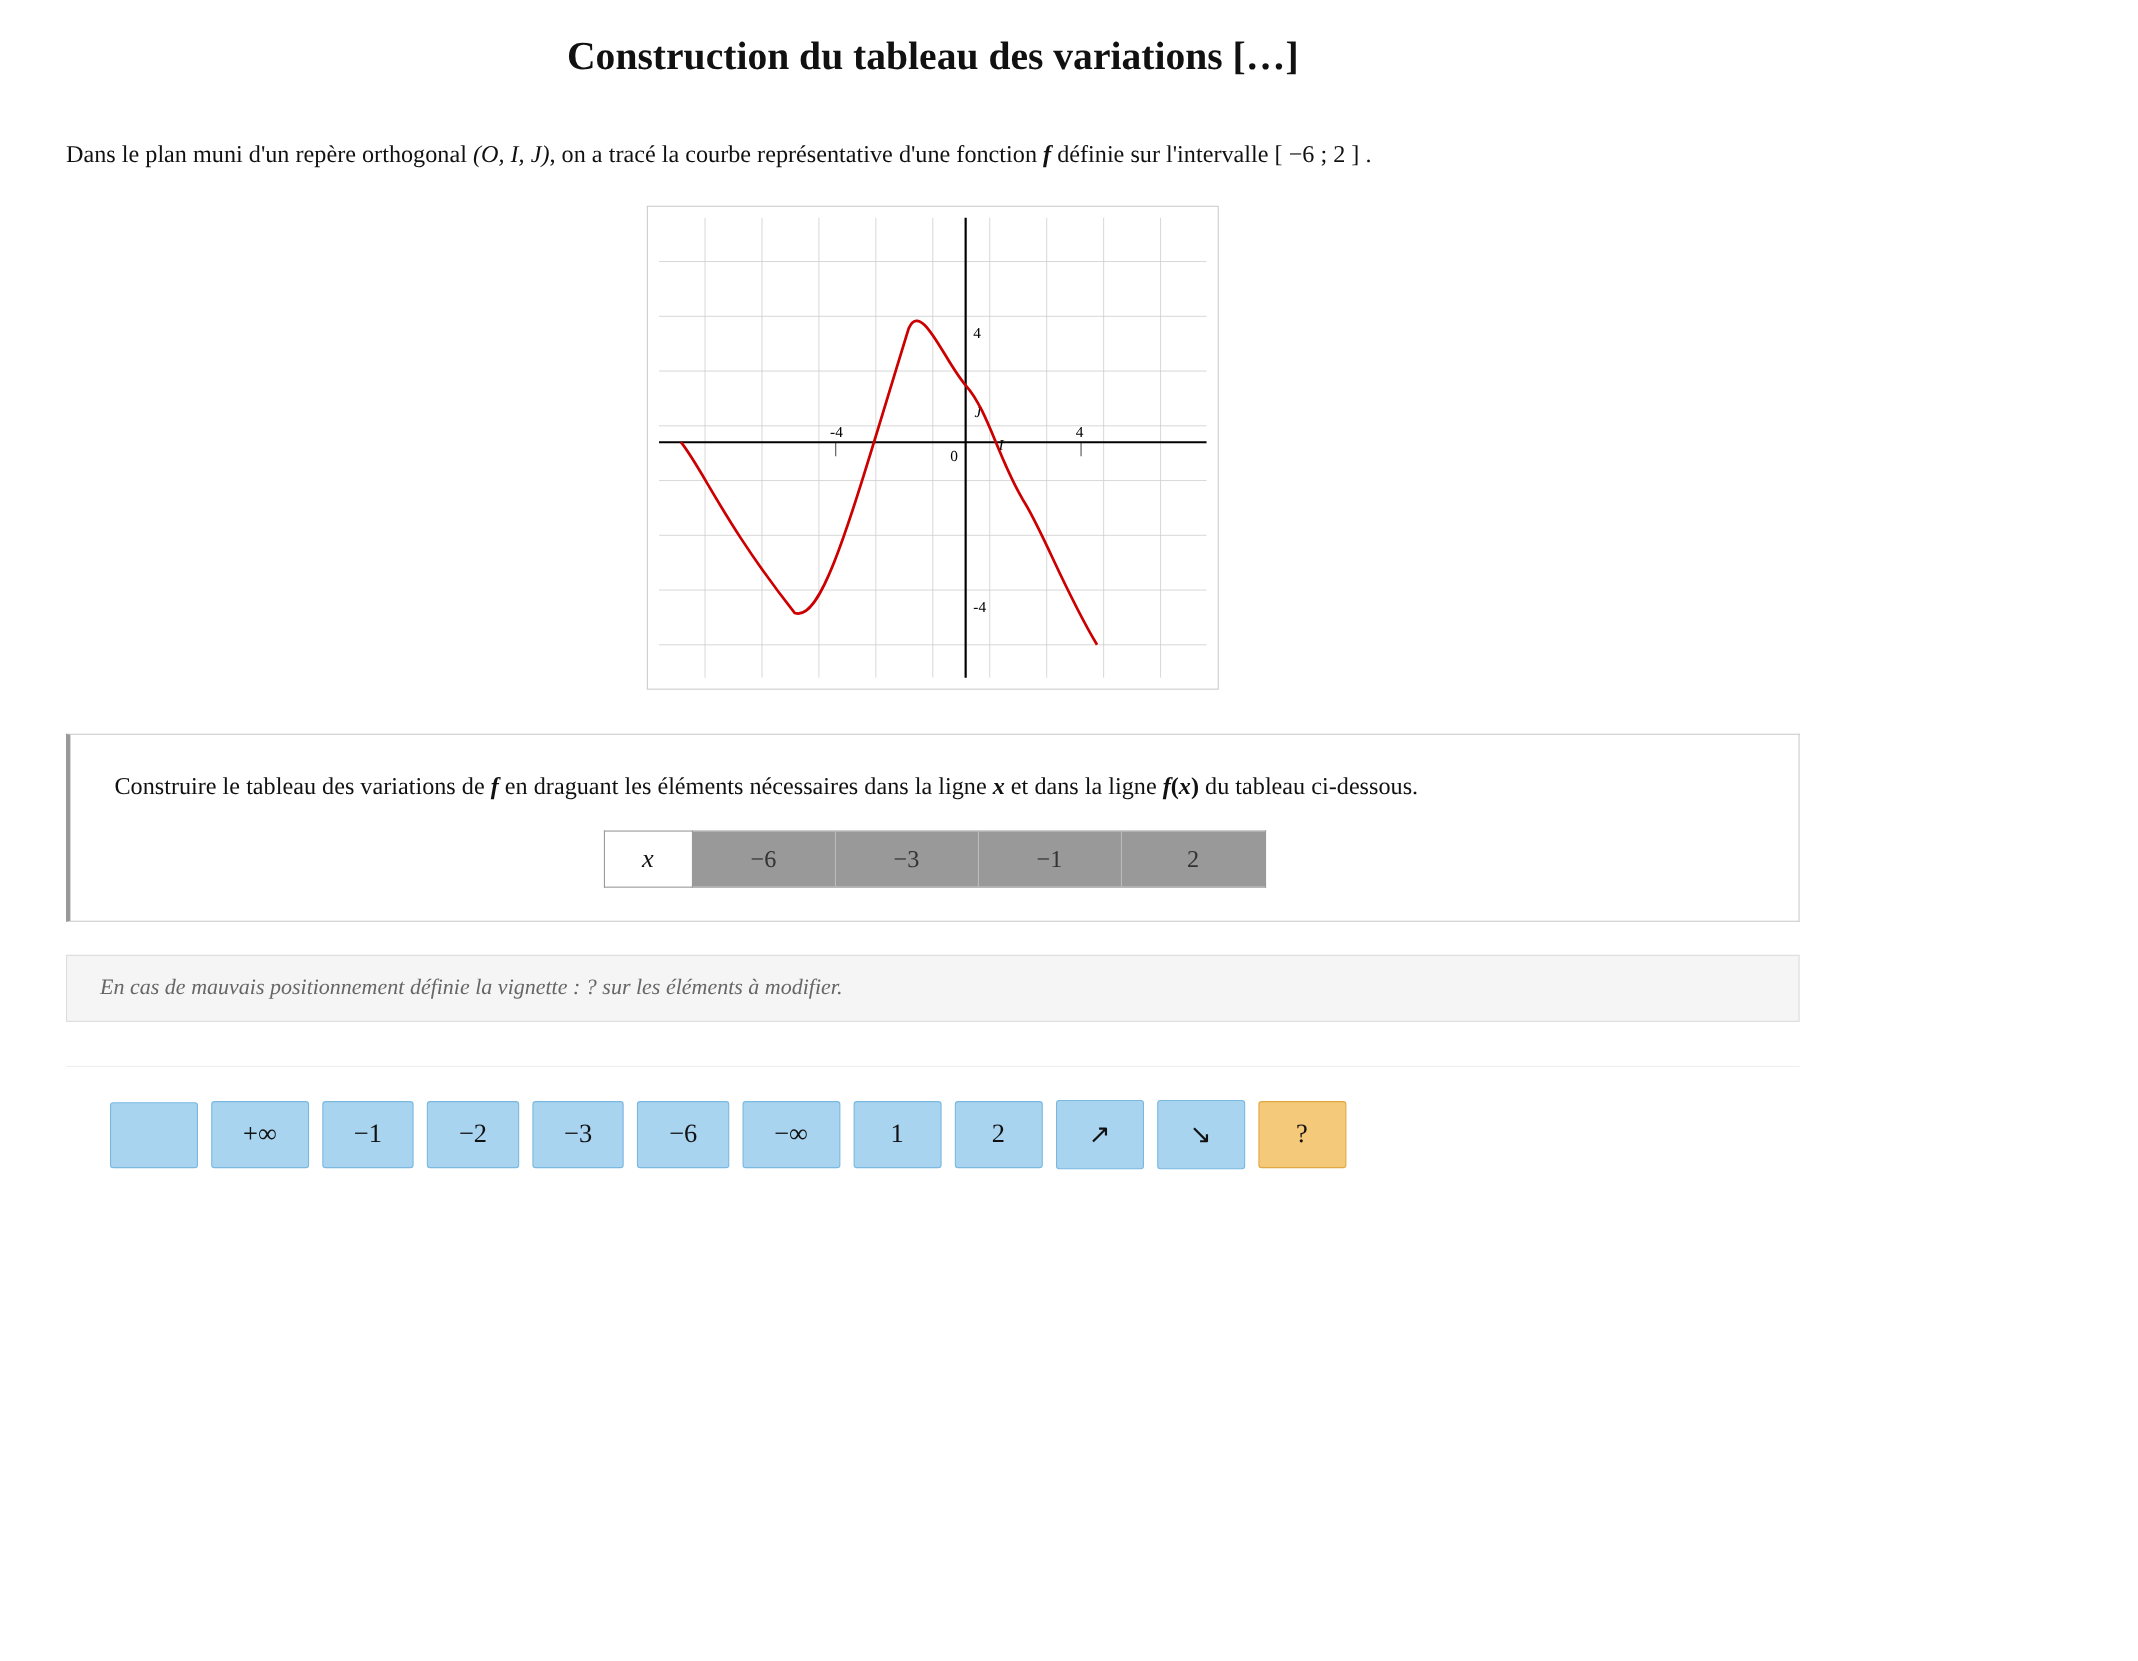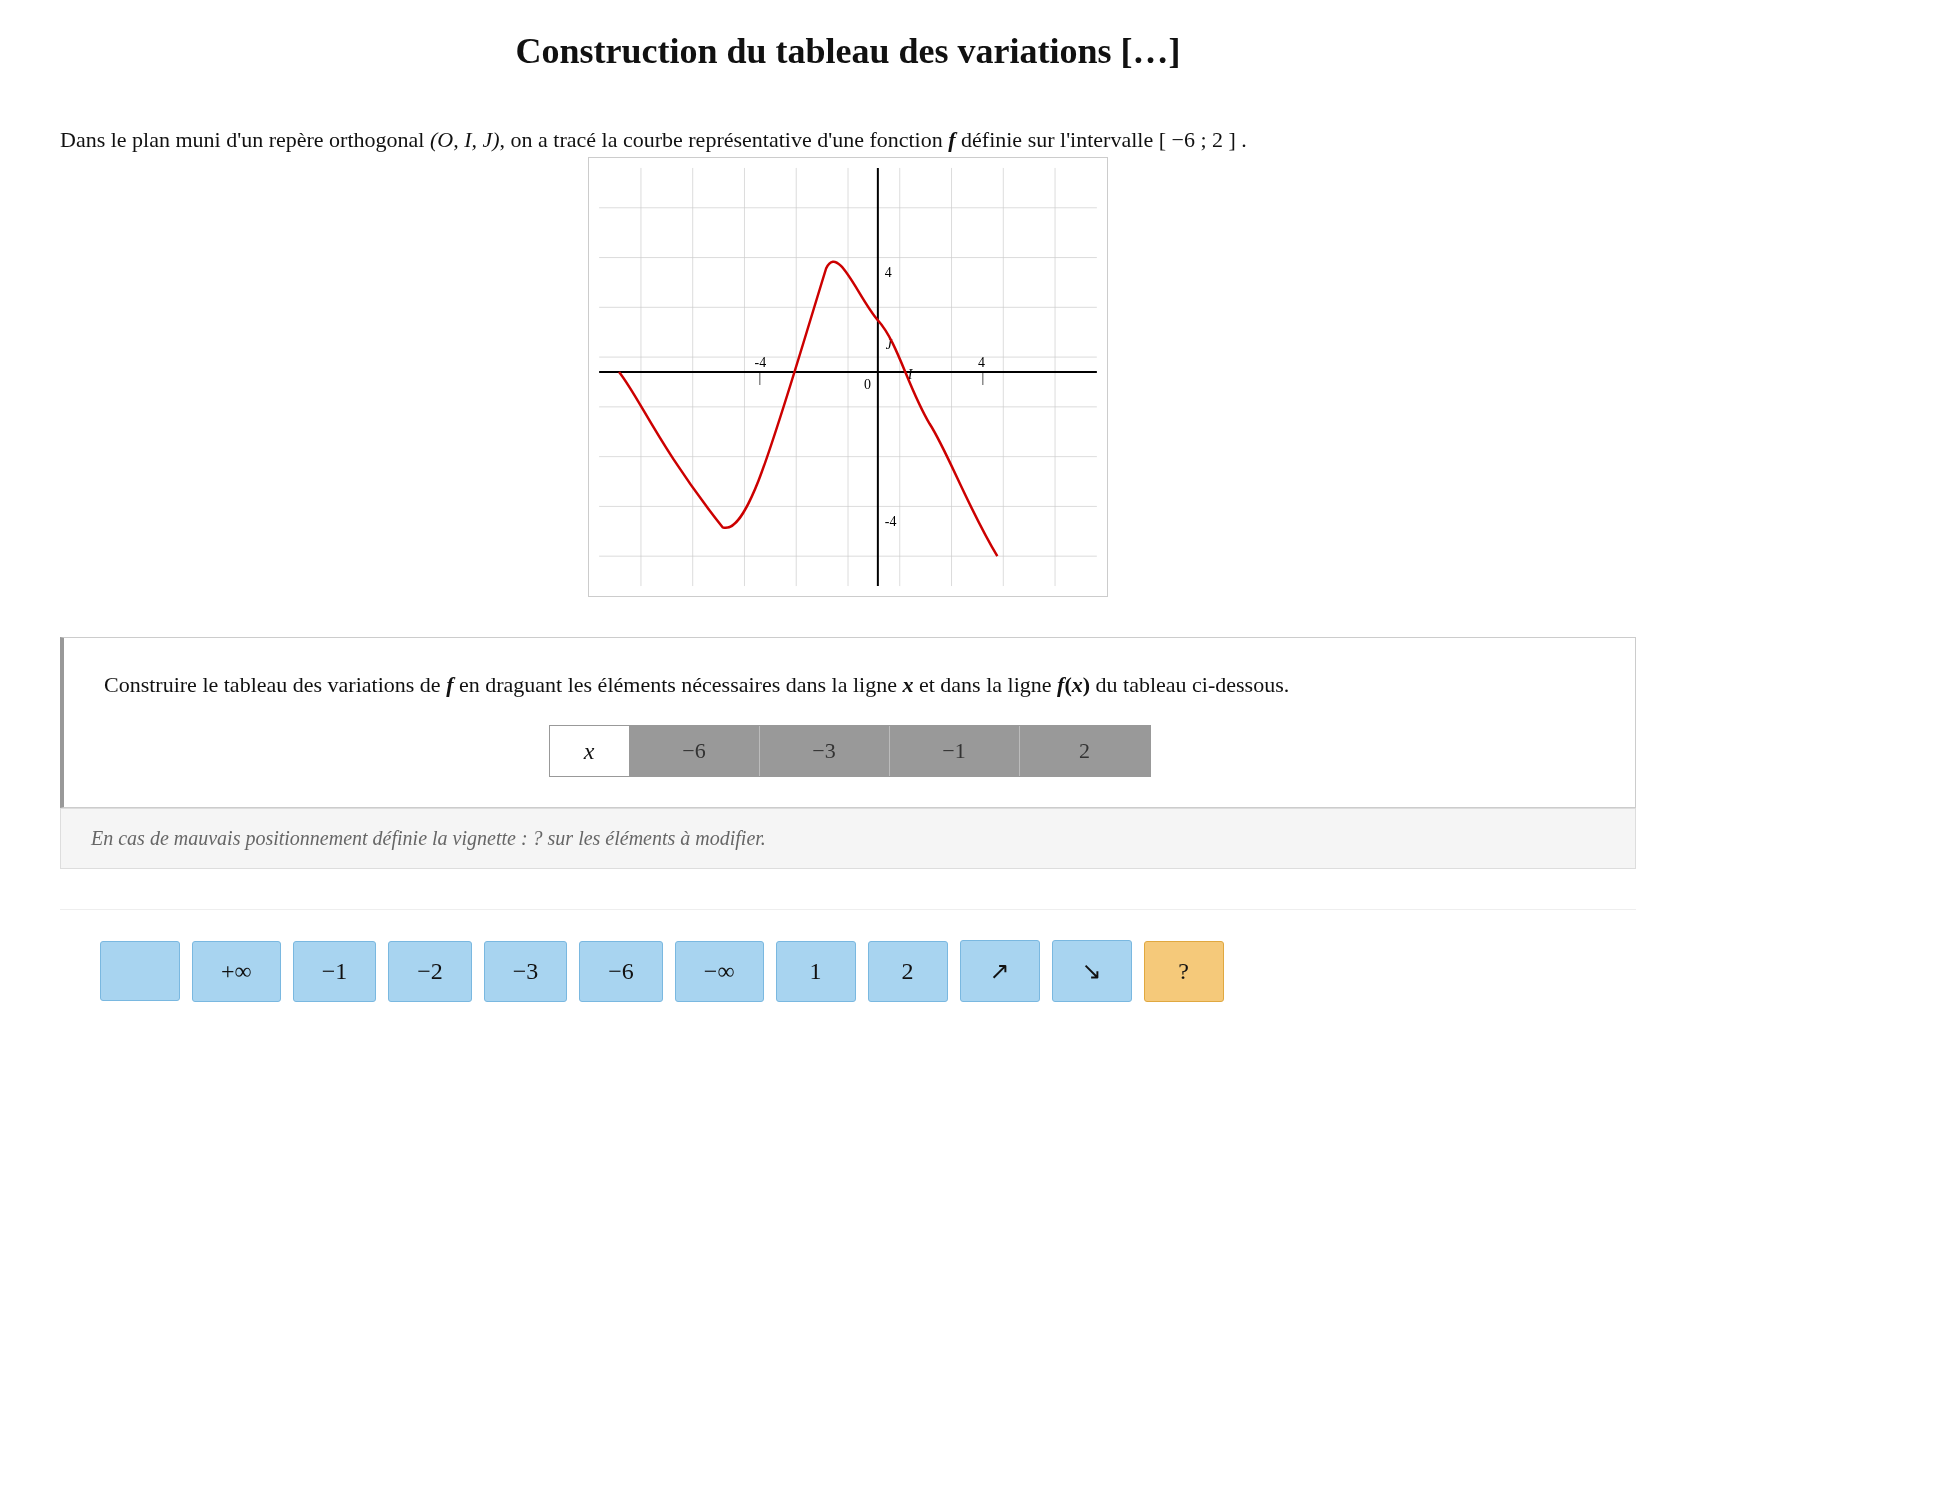--- a/index.html
+++ b/index.html
@@ -20,20 +20,21 @@
     .page-title {
       text-align: center;
       font-size: 36px;
       font-weight: bold;
       margin-bottom: 40px;
       padding-bottom: 10px;
     }
 
     .intro-text {
       font-size: 22px;
+      margin-bottom: 30px;
       line-height: 1.6;
     }
 
     .graph-container {
       display: flex;
       justify-content: center;
       margin-bottom: 40px;
     }
 
     .graph-area {
@@ -46,20 +47,21 @@
 
     .graph-svg {
       width: 100%;
       height: 100%;
     }
 
     .instructions-box {
       border: 1px solid #ccc;
       border-left: 4px solid #999;
       padding: 30px 40px;
+      margin-bottom: 30px;
       font-size: 22px;
     }
 
     .instructions-text {
       margin-bottom: 24px;
       line-height: 1.5;
     }
 
     .variation-table {
       border-collapse: collapse;

